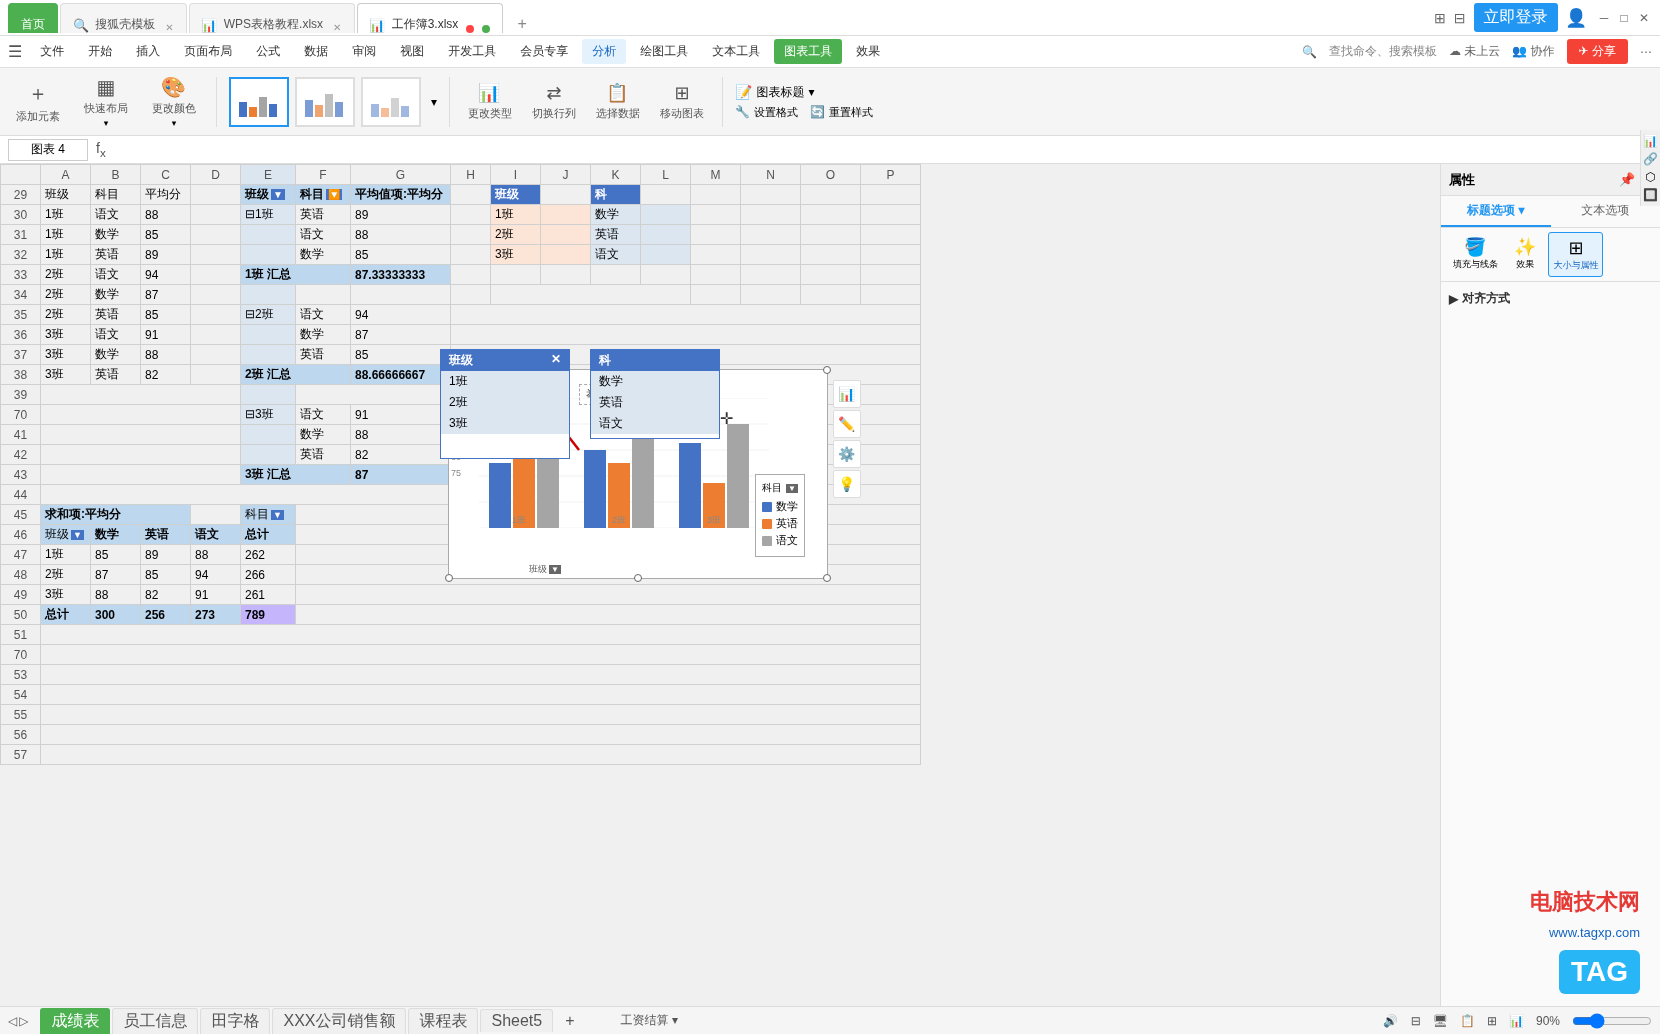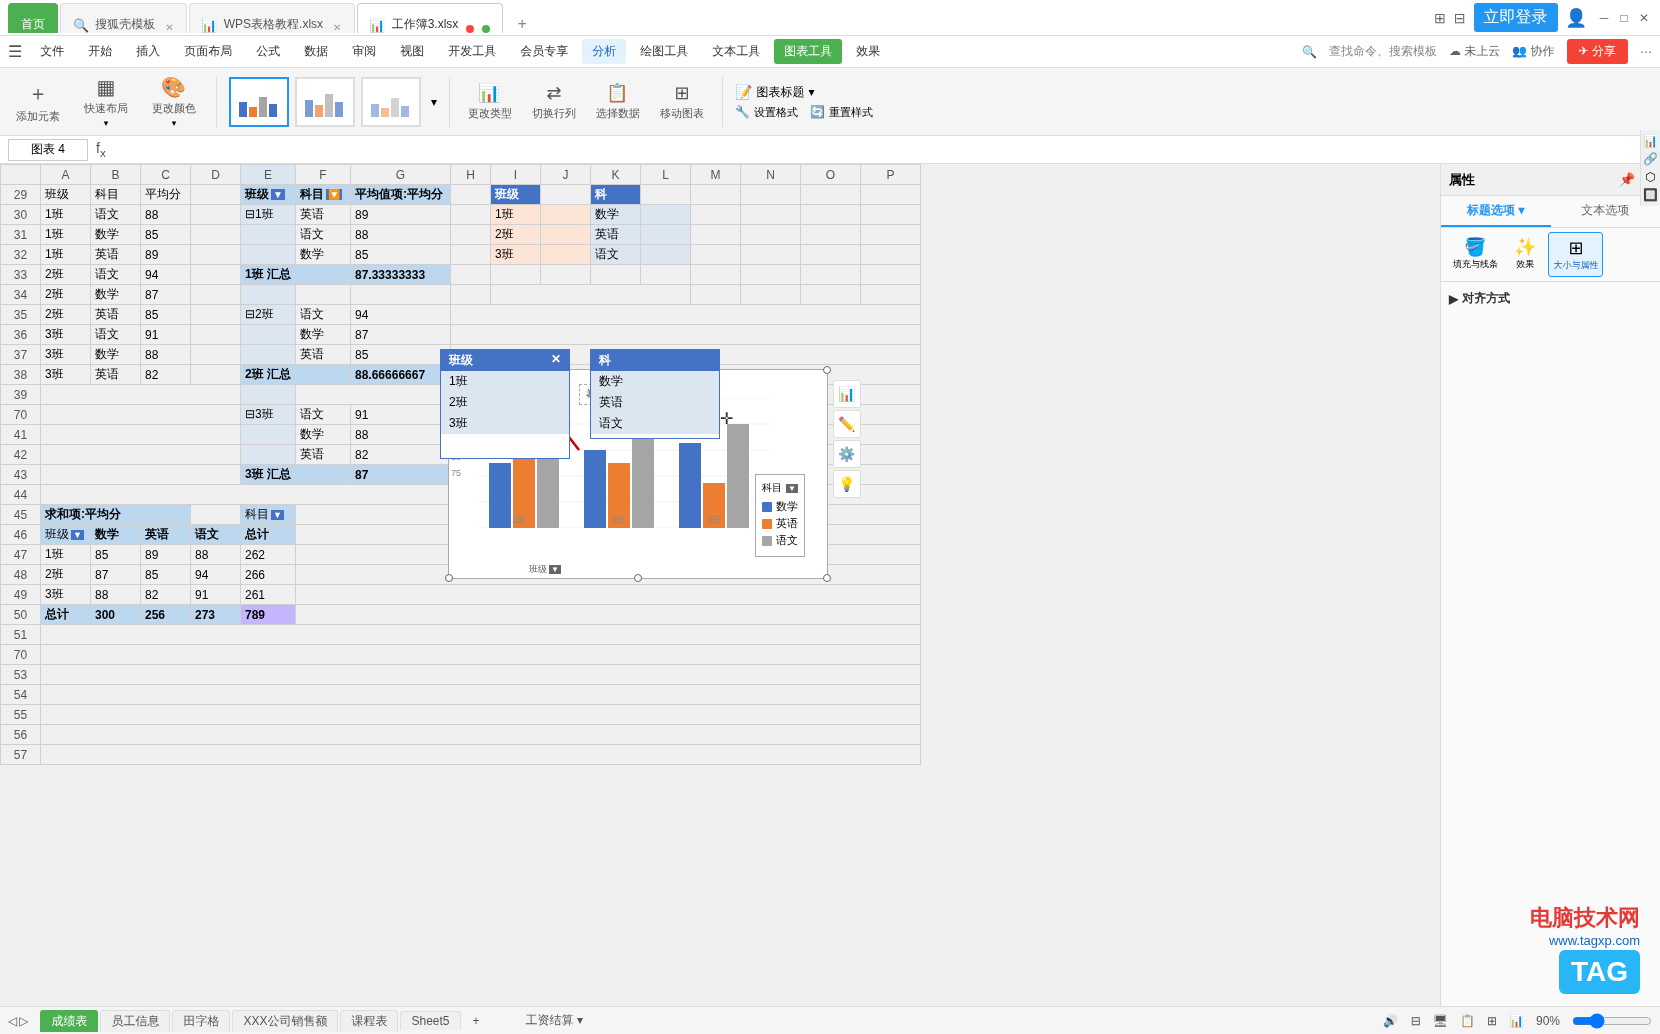--- a/index.html
+++ b/index.html
@@ -191,21 +191,21 @@
       gap: 12px;
     }
     .sheet-tabs { display: flex; align-items: center; gap: 2px; }
     .sheet-tab {
       padding: 2px 10px;
       cursor: pointer;
       border: 1px solid #ddd;
       border-bottom: none;
       background: #f0f0f0;
       border-radius: 3px 3px 0 0;
-      font-size: 12px;
+      font-size: 16px;
     }
     .sheet-tab.active { background: #4CAF50; color: #fff; border-color: #4CAF50; }
     .statusbar-right { margin-left: auto; display: flex; align-items: center; gap: 12px; }
     .zoom-slider { width: 80px; }
 
     
     .chart-overlay {
       position: absolute;
       left: 450px;
       top: 370px;
@@ -274,20 +274,21 @@
 
     
     .watermark {
       position: fixed;
       bottom: 40px;
       right: 20px;
       z-index: 100;
       display: flex;
       flex-direction: column;
       align-items: flex-end;
+      gap: 8px;
     }
     .watermark-text { color: #e53935; font-size: 22px; font-weight: bold; }
     .watermark-url { color: #1565c0; font-size: 13px; }
     .watermark-tag { background: #29b6f6; color: #fff; font-size: 28px; font-weight: bold; padding: 6px 12px; border-radius: 6px; margin-top: 2px; }
 
     
     .grid-relative { position: relative; }
   </style>
 </head>
 <body>

